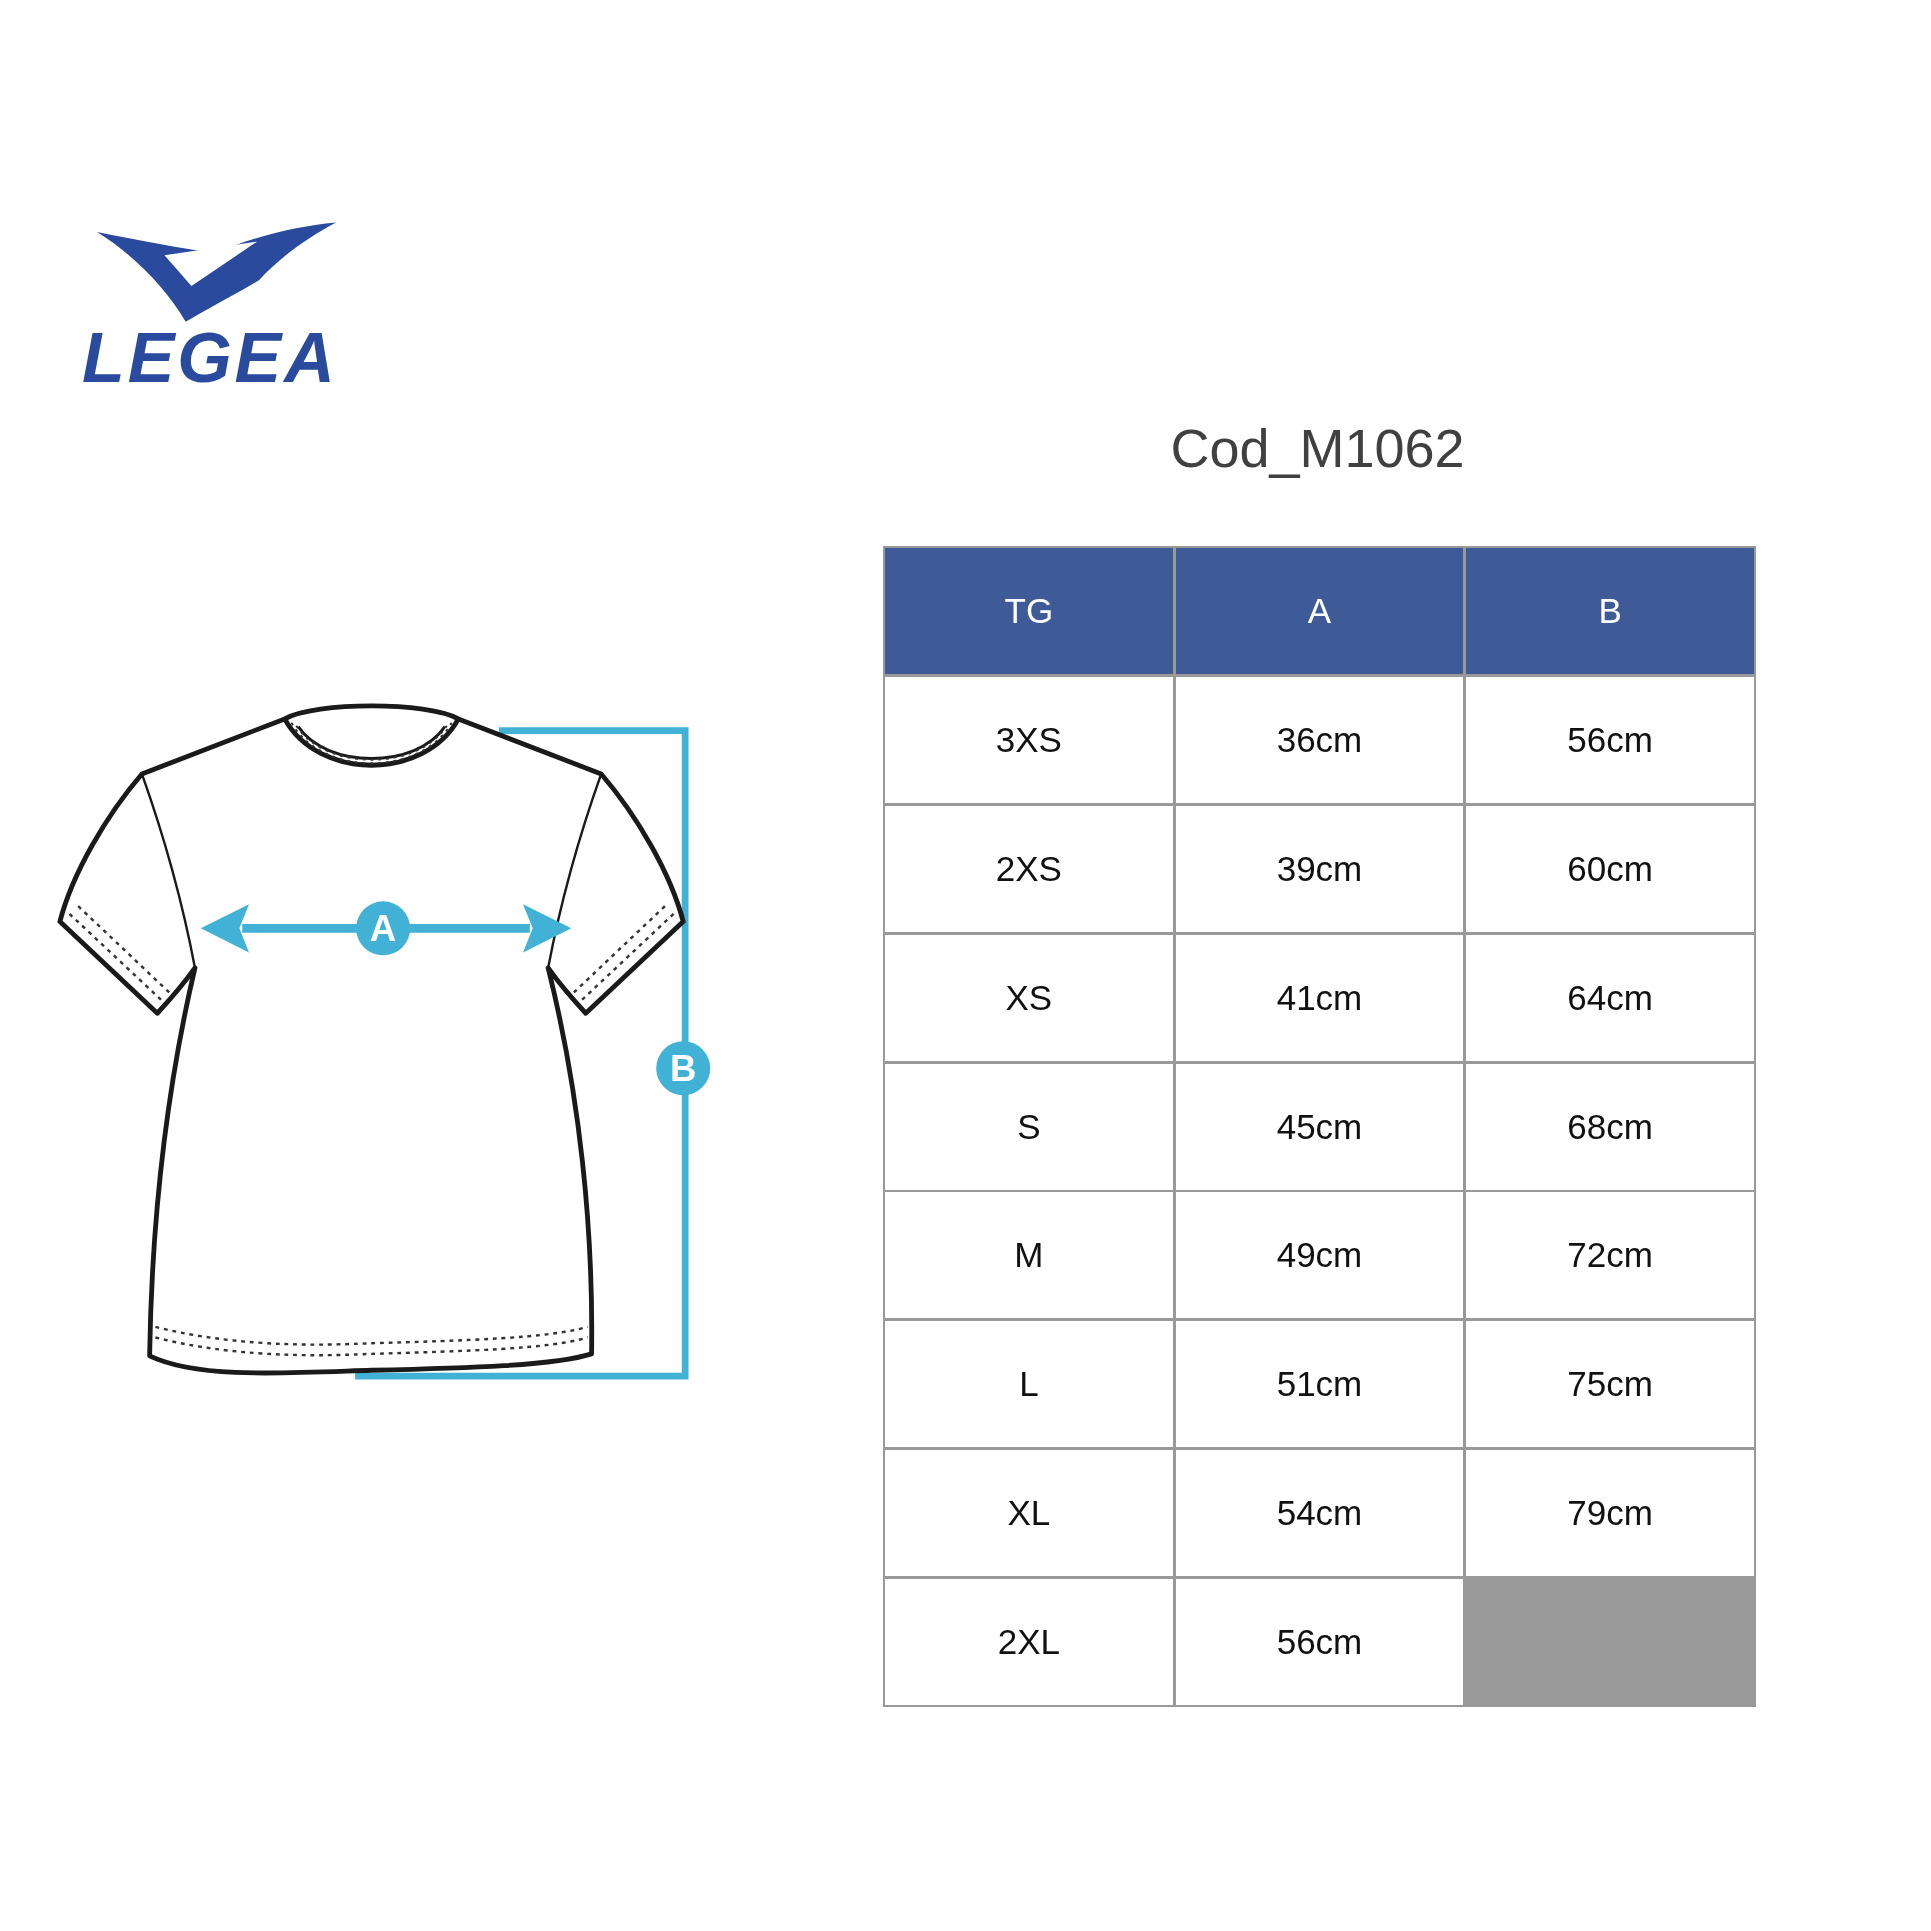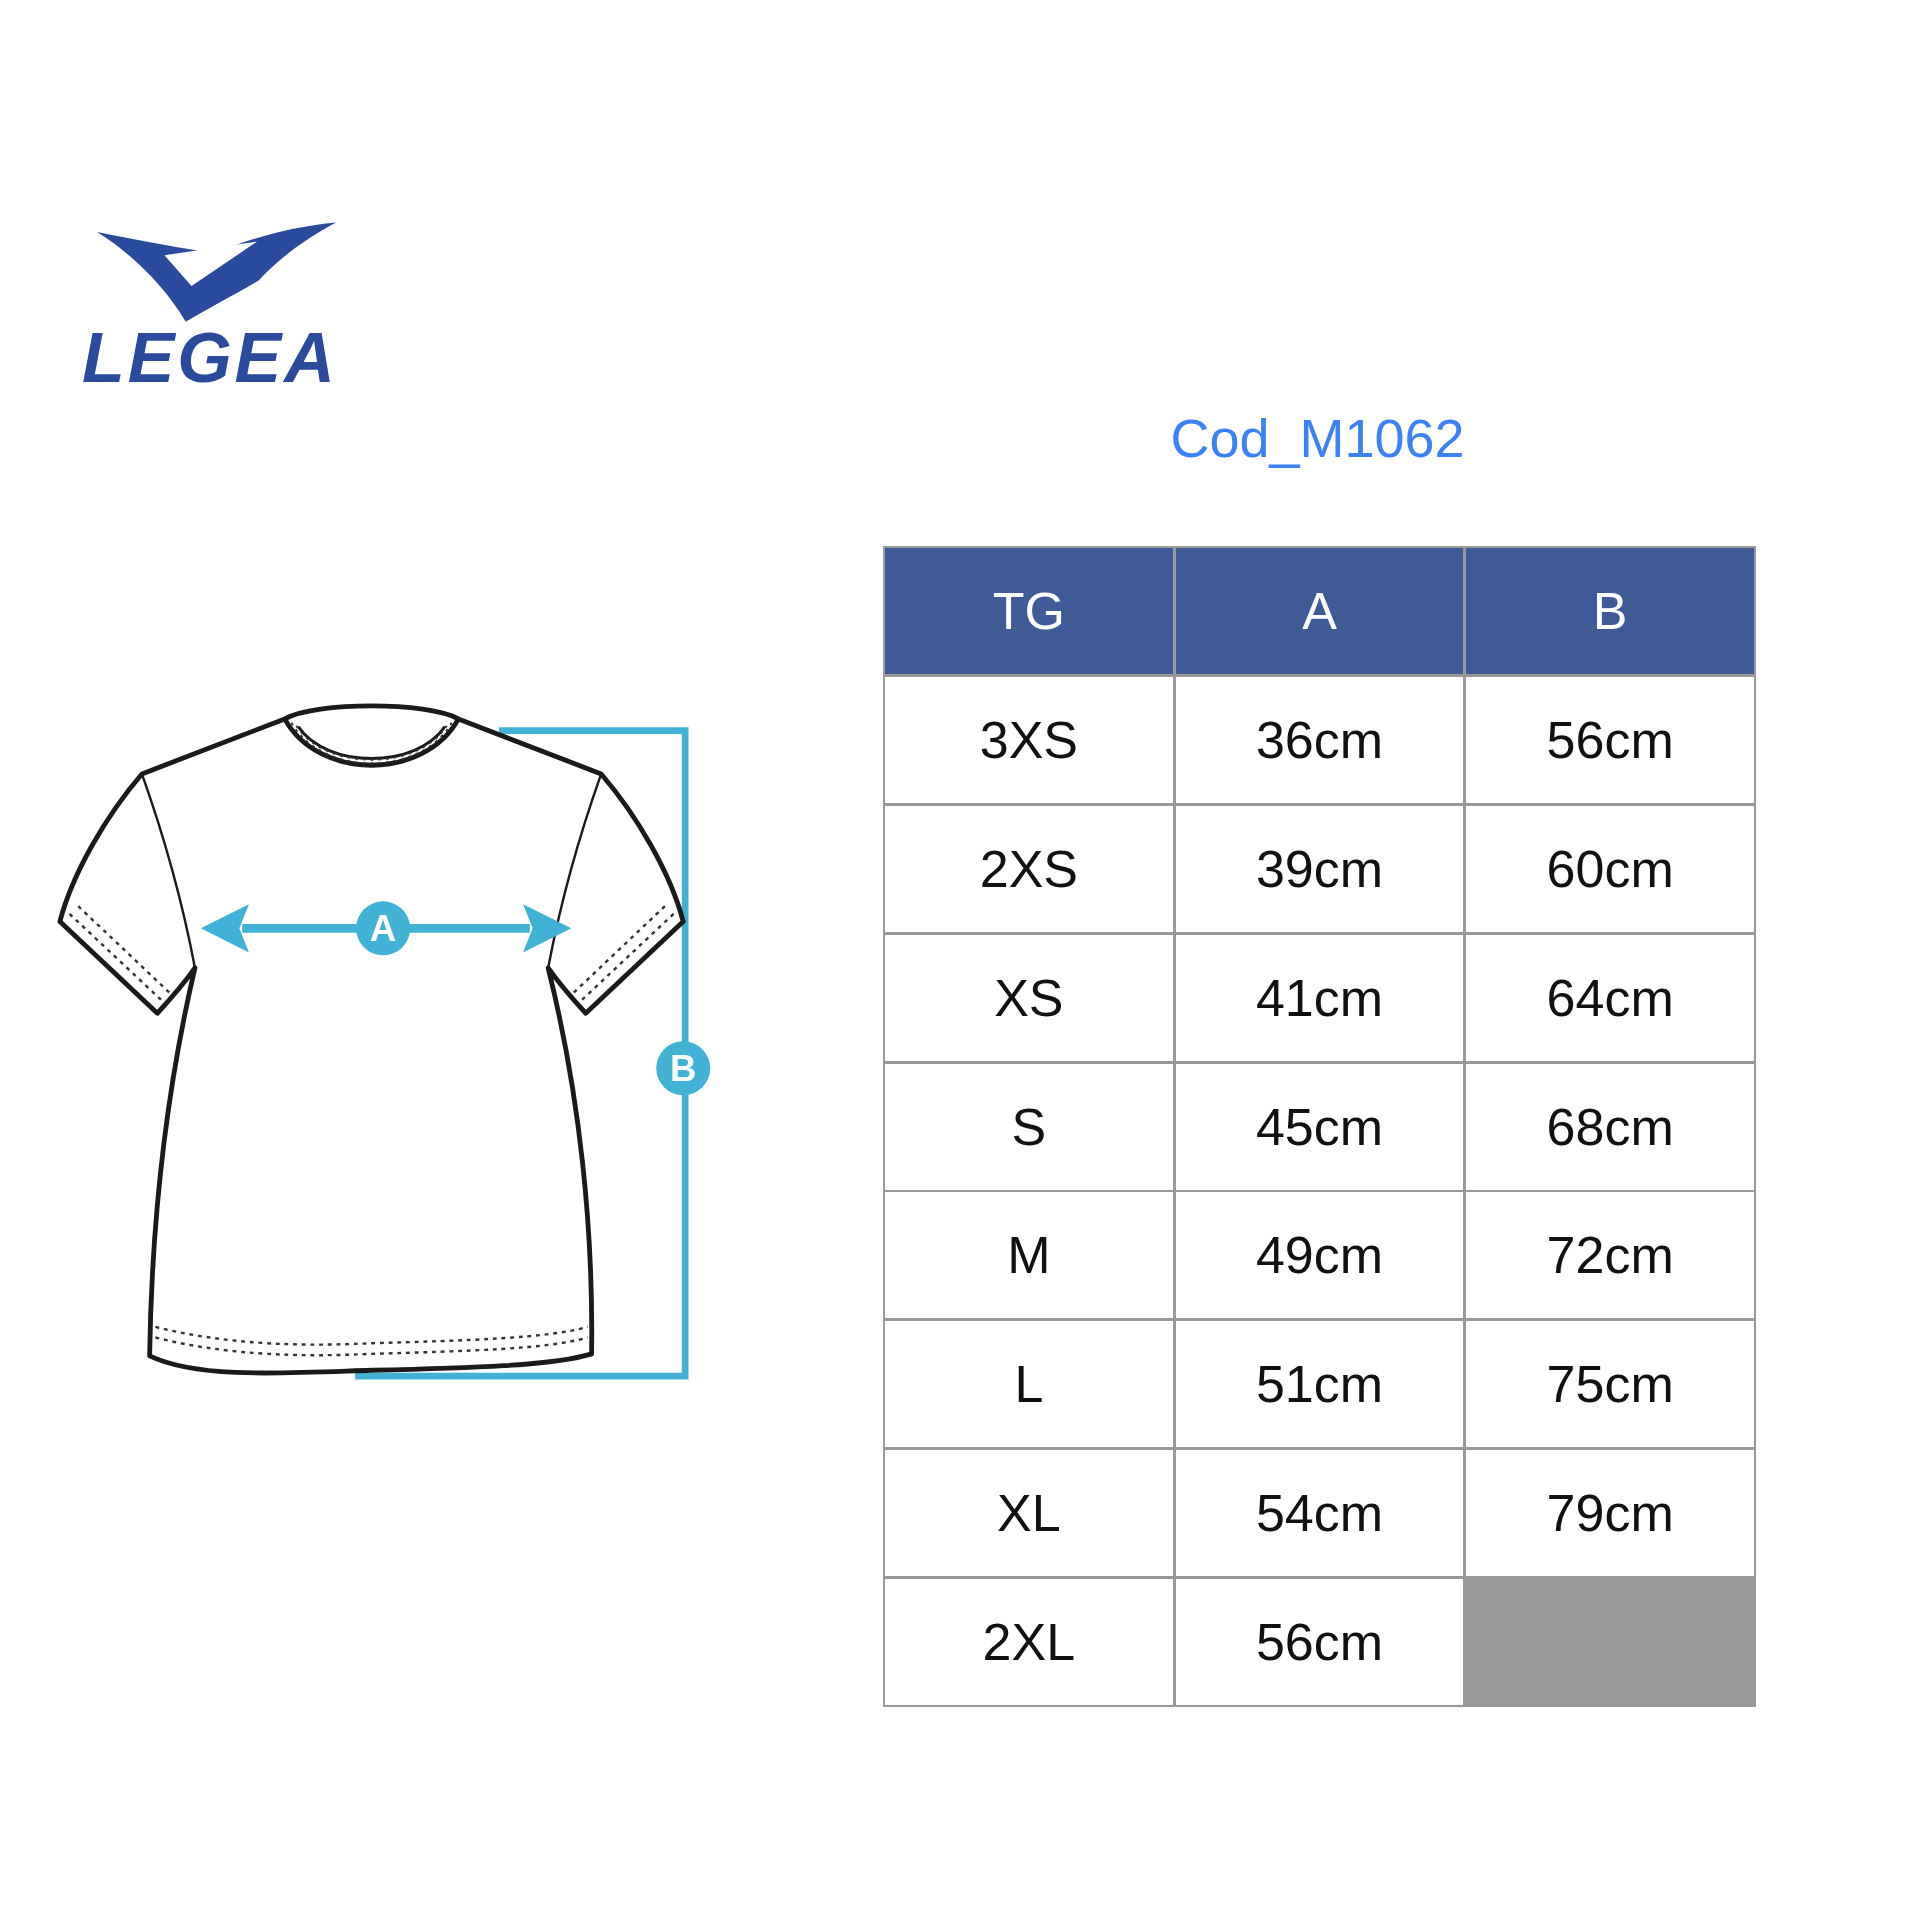--- a/index.html
+++ b/index.html
@@ -10,34 +10,34 @@
   
   .logo{position:absolute;left:82px;top:169px;width:270px;height:227px;}
   .logo svg{position:absolute;left:14.5px;top:53px;width:241px;height:102px;}
   .logo-text{
     position:absolute;left:0px;top:154px;width:270px;
     font-size:70px;line-height:71px;font-weight:700;font-style:italic;
     color:#2a4a9e;letter-spacing:2.9px;white-space:nowrap;
   }
   
   .title{
-    position:absolute;left:883px;top:409px;width:869px;
-    text-align:center;font-size:54px;line-height:58px;color:#3b82f6;
+    position:absolute;left:883px;top:419px;width:869px;
+    text-align:center;font-size:54px;line-height:58px;color:#404040;
   }
   
   .diagram{position:absolute;left:53px;top:690px;width:695px;height:743px;}
   
   .size-table{
     position:absolute;left:883px;top:546px;width:869px;
     display:grid;grid-template-columns:repeat(3,1fr);grid-auto-rows:126px;
     gap:2.9px;background:#999999;border:2.9px solid #999999;
   }
   .cell{
     display:flex;align-items:center;justify-content:center;
-    background:#ffffff;font-size:52px;color:#111111;
+    background:#ffffff;font-size:35px;color:#111111;
   }
   .cell.head{background:#3e5b98;color:#ffffff;}
 </style>
 </head>
 <body>
 
 <div id="canvas">
 
   <div class="logo">
     <svg viewBox="0 0 250 105" aria-hidden="true">

